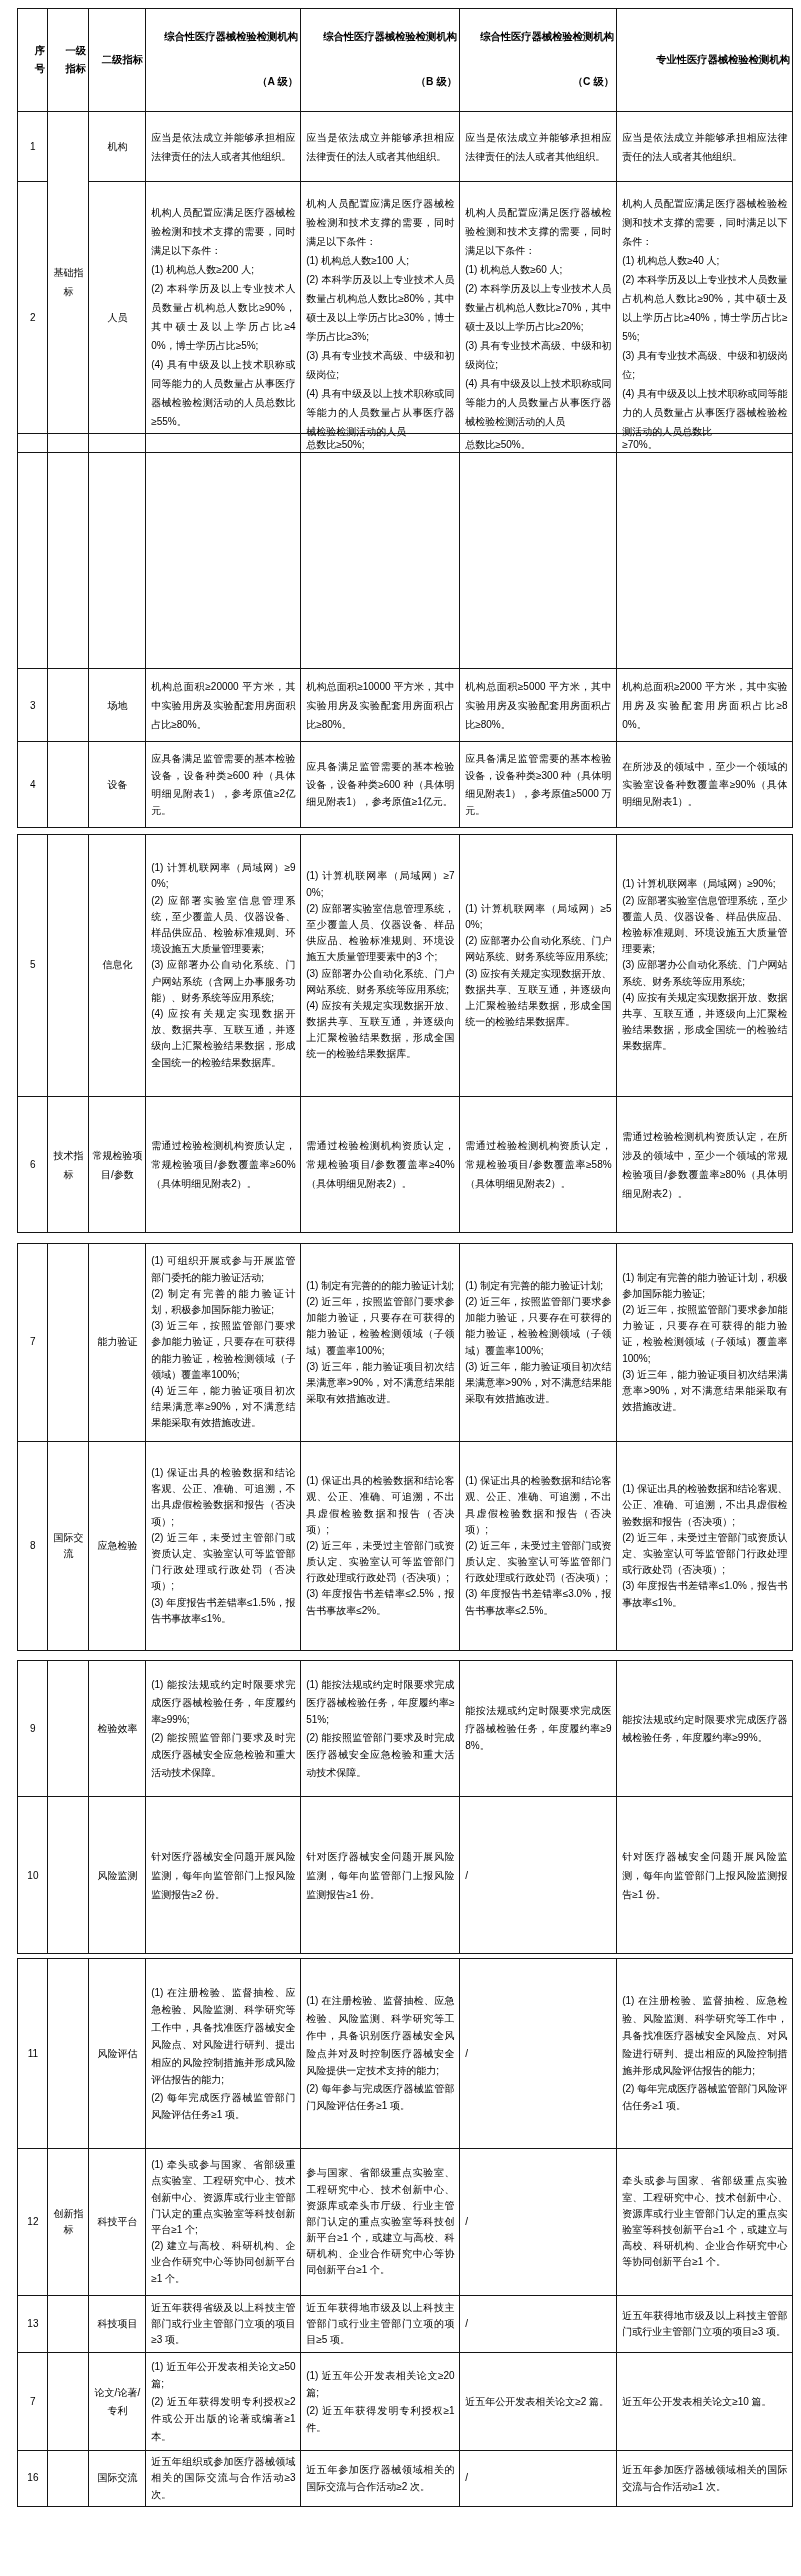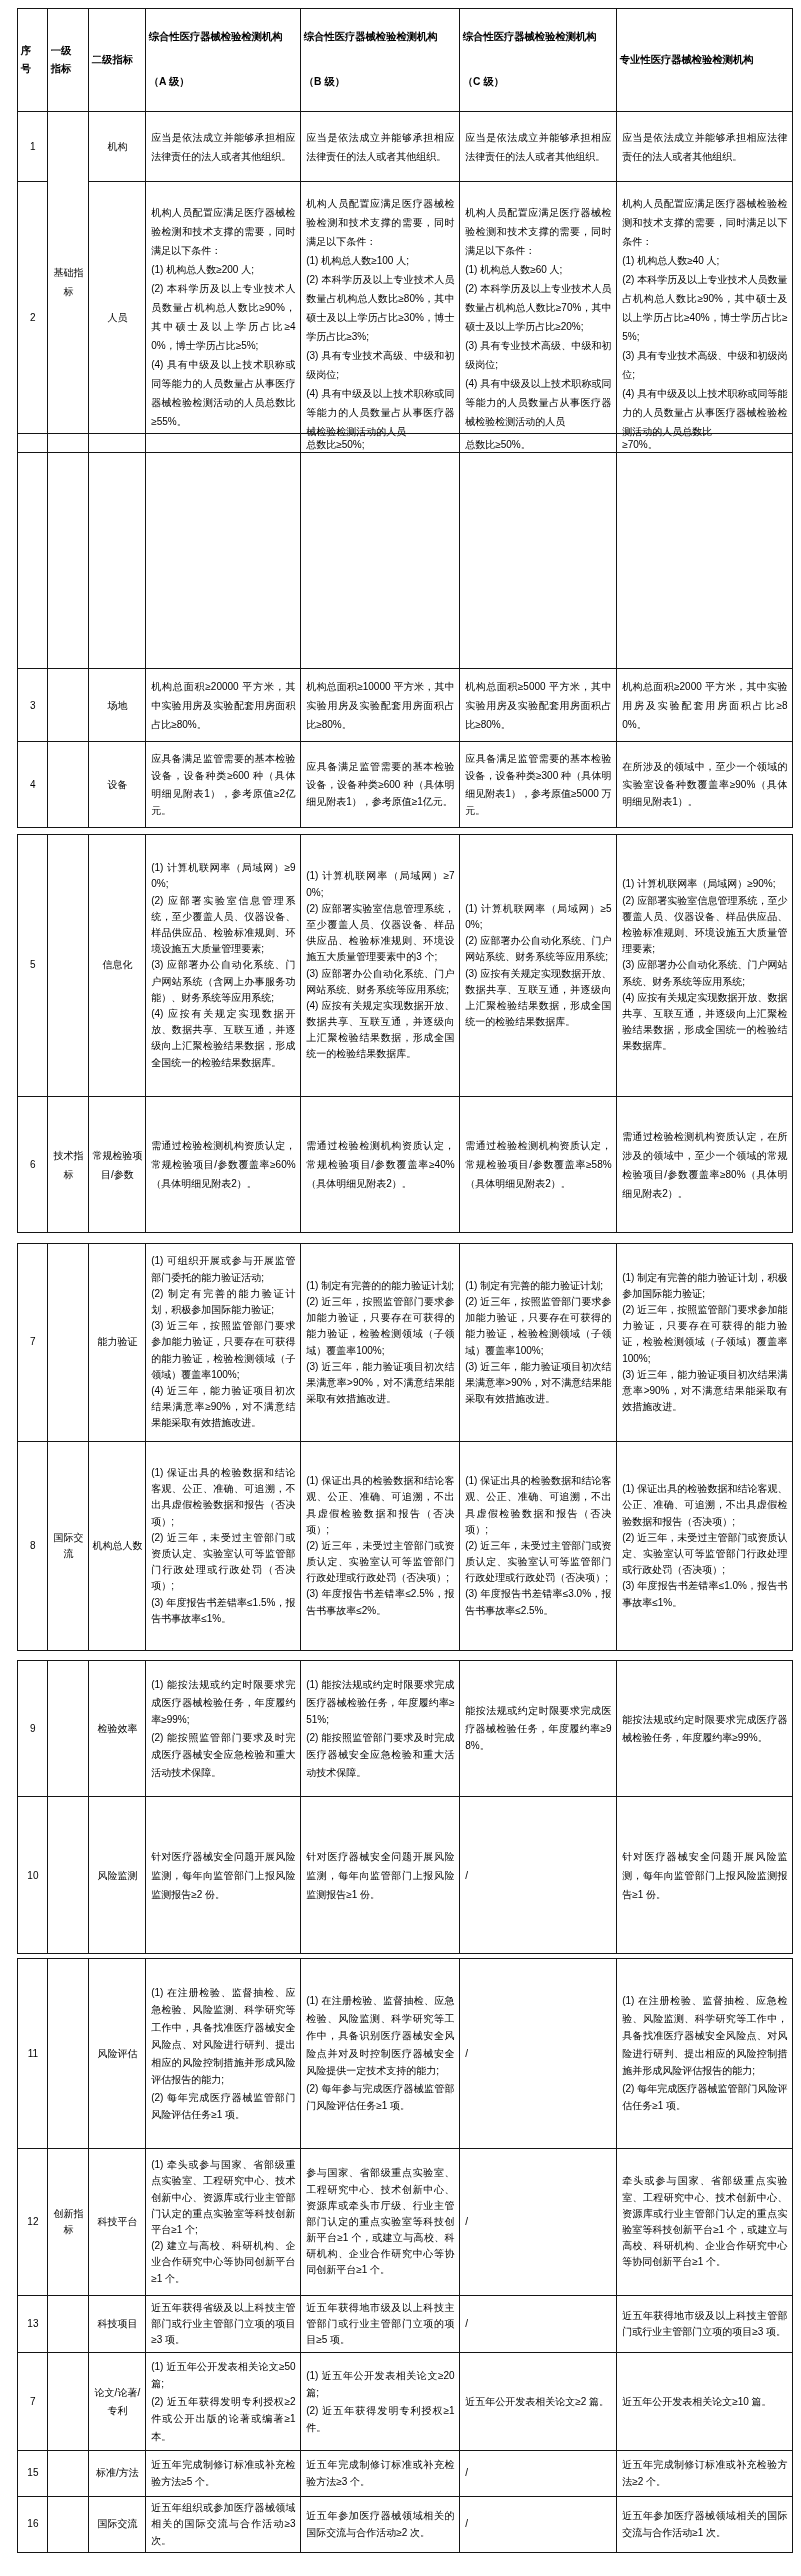--- a/index.html
+++ b/index.html
@@ -1,21 +1,21 @@
 <!DOCTYPE html>
 <html style="font-size:12.7px"><head>
 <meta charset="utf-8">
 <style>
   html,body{margin:0;padding:0;background:#ffffff;}
   .page{position:relative;width:802px;height:2576px;background:#ffffff;
         font-family:"Liberation Sans",sans-serif;color:#000;overflow:hidden;}
   table.frag{position:absolute;left:17.4px;width:775px;border-collapse:collapse;table-layout:fixed;}
   td,th{border:1.6px solid #151515;padding:0.8px 4.8px;font-size:10px;line-height:1.9;
         vertical-align:middle;word-break:break-all;overflow:hidden;}
-  th{font-weight:bold;text-align:left;font-size:10.3px;line-height:1.8;white-space:pre-line;padding:0.8px 2.4px;margin-top:24px;}
+  th{font-weight:bold;text-align:right;font-size:10.3px;line-height:1.8;white-space:pre-line;padding:0.8px 2.4px;margin-top:24px;}
   td.body{text-align:justify;white-space:pre-line;}
   td.c{text-align:center;padding:0.8px 1.6px;white-space:pre-line;}
   tr.dense td{line-height:1.62;}
   tr.mid td{line-height:1.75;}
   td.top{vertical-align:top;}
   .hd-grade{margin-top:8px;}
 </style>
 </head>
 <body>
 
@@ -196,21 +196,21 @@
       <td class="body">(1) 制定有完善的能力验证计划;
 (2) 近三年，按照监管部门要求参加能力验证，只要存在可获得的能力验证，检验检测领域（子领域）覆盖率100%;
 (3) 近三年，能力验证项目初次结果满意率&gt;90%，对不满意结果能采取有效措施改进。</td>
       <td class="body">(1) 制定有完善的能力验证计划，积极参加国际能力验证;
 (2) 近三年，按照监管部门要求参加能力验证，只要存在可获得的能力验证，检验检测领域（子领域）覆盖率100%;
 (3) 近三年，能力验证项目初次结果满意率&gt;90%，对不满意结果能采取有效措施改进。</td>
     </tr>
     <tr style="height:209px" class="dense">
       <td class="c">8</td>
       <td class="c">国际交流</td>
-      <td class="c">机构总人数</td>
+      <td class="c">应急检验</td>
       <td class="body">(1) 保证出具的检验数据和结论客观、公正、准确、可追溯，不出具虚假检验数据和报告（否决项）;
 (2) 近三年，未受过主管部门或资质认定、实验室认可等监管部门行政处理或行政处罚（否决项）;
 (3) 年度报告书差错率≤1.5%，报告书事故率≤1%。</td>
       <td class="body">(1) 保证出具的检验数据和结论客观、公正、准确、可追溯，不出具虚假检验数据和报告（否决项）;
 (2) 近三年，未受过主管部门或资质认定、实验室认可等监管部门行政处理或行政处罚（否决项）;
 (3) 年度报告书差错率≤2.5%，报告书事故率≤2%。</td>
       <td class="body">(1) 保证出具的检验数据和结论客观、公正、准确、可追溯，不出具虚假检验数据和报告（否决项）;
 (2) 近三年，未受过主管部门或资质认定、实验室认可等监管部门行政处理或行政处罚（否决项）;
 (3) 年度报告书差错率≤3.0%，报告书事故率≤2.5%。</td>
       <td class="body">(1) 保证出具的检验数据和结论客观、公正、准确、可追溯，不出具虚假检验数据和报告（否决项）;
@@ -300,29 +300,20 @@
       <td class="c">7</td>
       <td class="c"></td>
       <td class="c">论文/论著/专利</td>
       <td class="body">(1) 近五年公开发表相关论文≥50 篇;
 (2) 近五年获得发明专利授权≥2 件或公开出版的论著或编著≥1 本。</td>
       <td class="body">(1) 近五年公开发表相关论文≥20 篇;
 (2) 近五年获得发明专利授权≥1 件。</td>
       <td class="body">近五年公开发表相关论文≥2 篇。</td>
       <td class="body">近五年公开发表相关论文≥10 篇。</td>
     </tr>
-    <tr style="height:46px" class="dense">
-      <td class="c">15</td>
-      <td class="c"></td>
-      <td class="c">标准/方法</td>
-      <td class="body">近五年完成制修订标准或补充检验方法≥5 个。</td>
-      <td class="body">近五年完成制修订标准或补充检验方法≥3 个。</td>
-      <td class="body">/</td>
-      <td class="body">近五年完成制修订标准或补充检验方法≥2 个。</td>
-    </tr>
     <tr style="height:56px" class="dense">
       <td class="c">16</td>
       <td class="c"></td>
       <td class="c">国际交流</td>
       <td class="body">近五年组织或参加医疗器械领域相关的国际交流与合作活动≥3 次。</td>
       <td class="body">近五年参加医疗器械领域相关的国际交流与合作活动≥2 次。</td>
       <td class="body">/</td>
       <td class="body">近五年参加医疗器械领域相关的国际交流与合作活动≥1 次。</td>
     </tr>
   </tbody>

